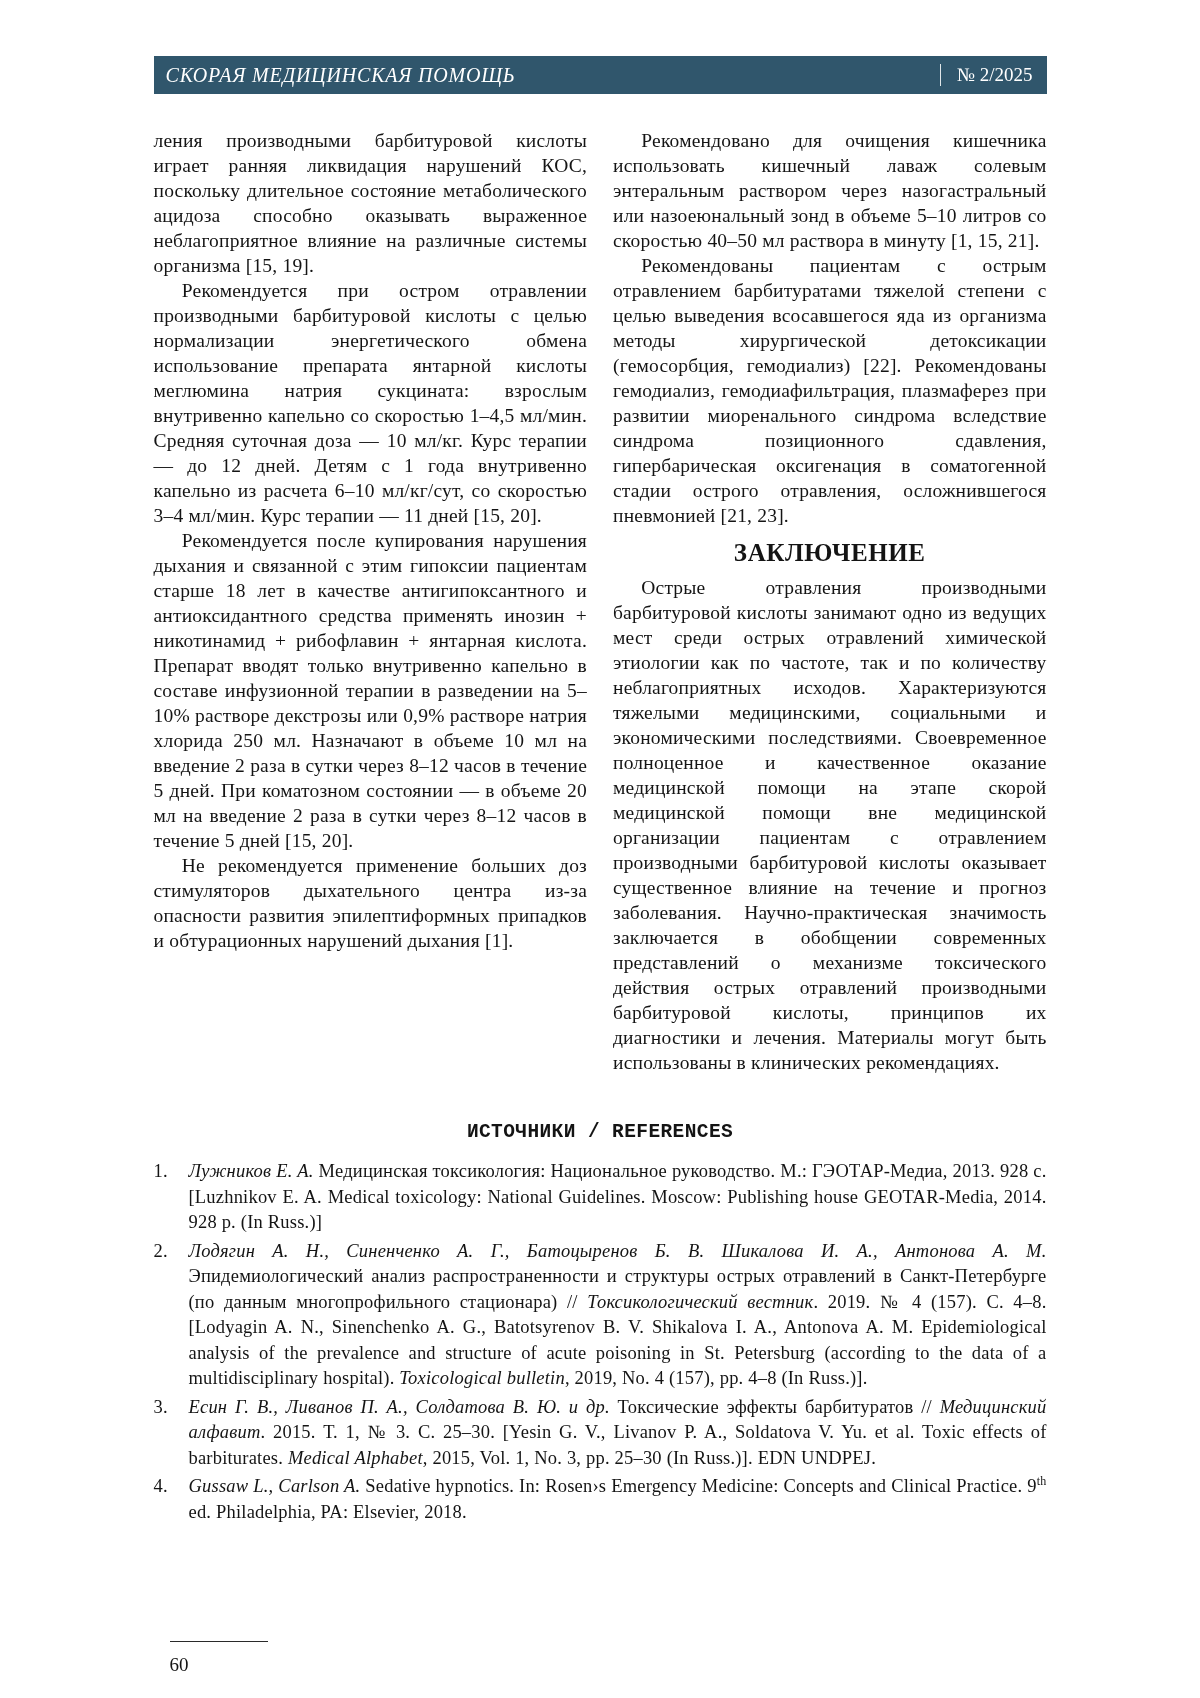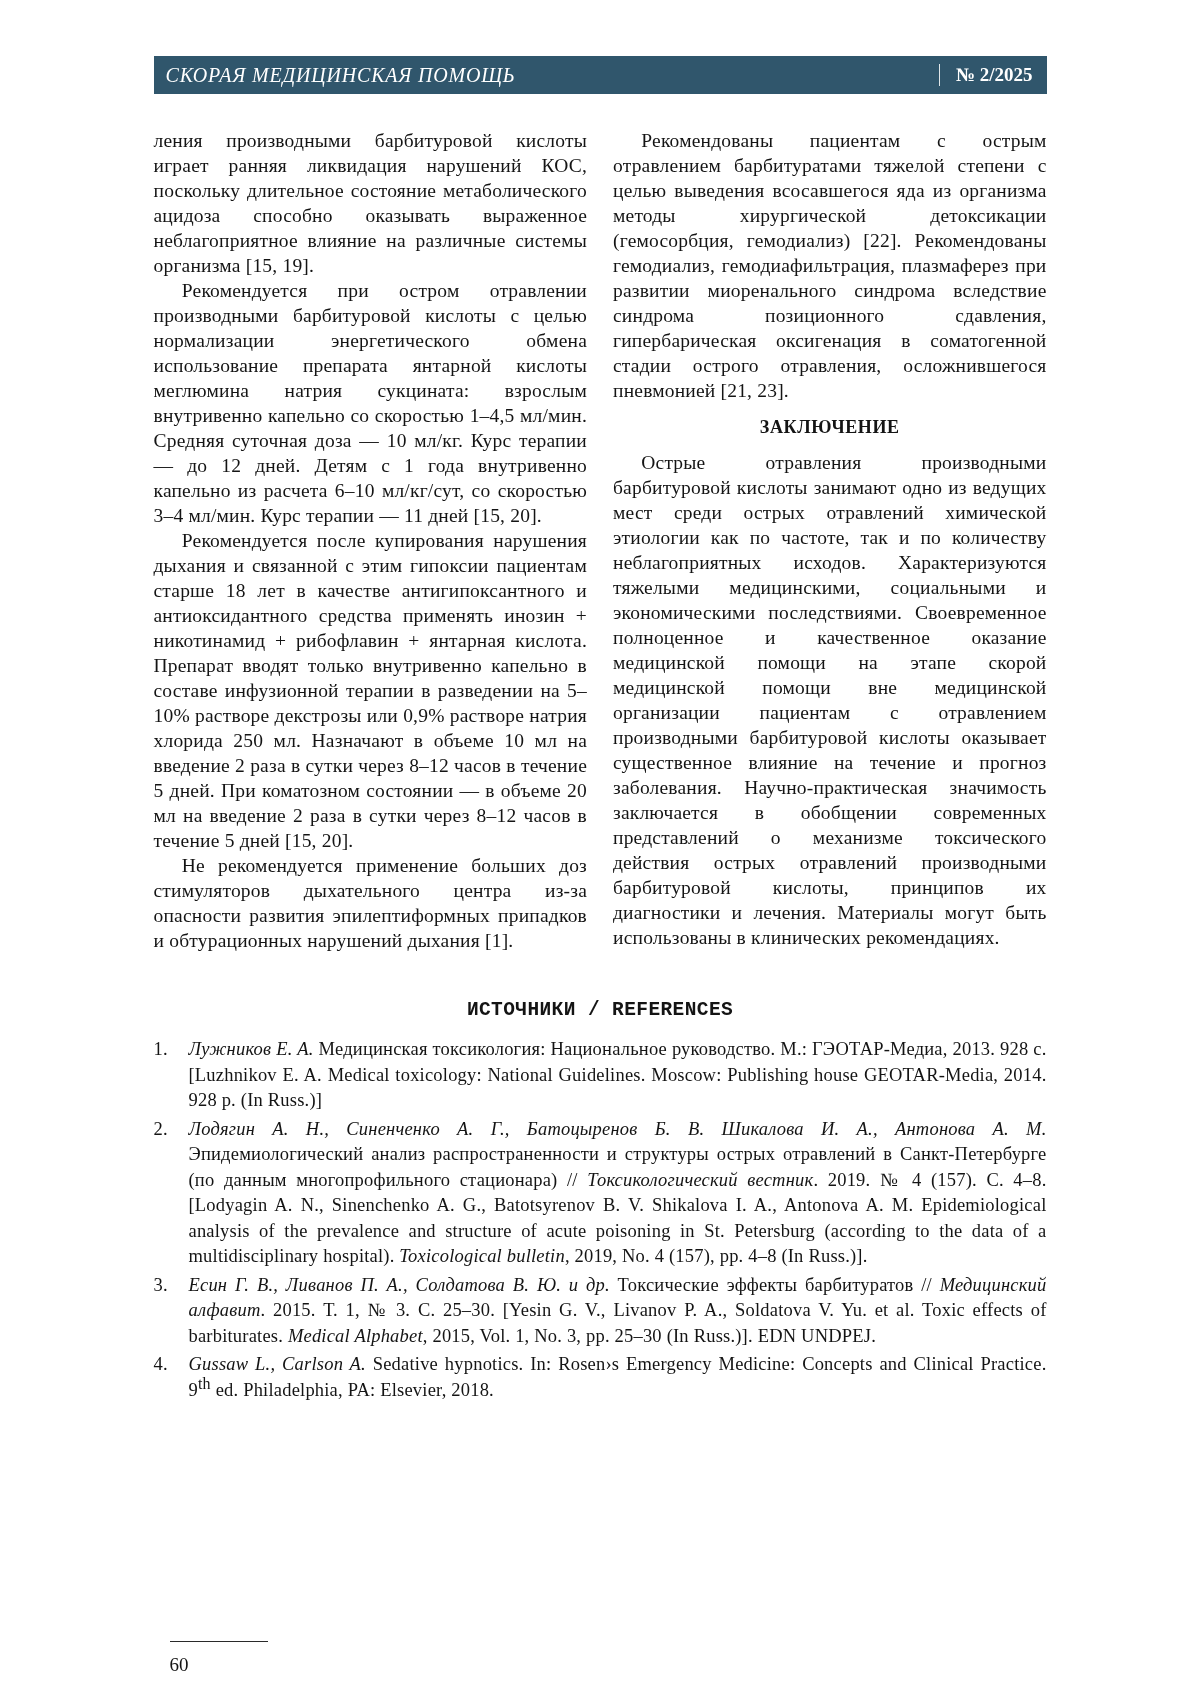--- a/index.html
+++ b/index.html
@@ -25,21 +25,21 @@
     justify-content: space-between;
     padding: 0 14px 0 12px;
   }
   .journal-title {
     font-style: italic;
     font-size: 20px;
     letter-spacing: 0.8px;
     white-space: nowrap;
   }
   .issue-number {
-    font-weight: bold;
+    font-weight: normal;
     font-size: 19px;
     white-space: nowrap;
     border-left: 1px solid rgba(255,255,255,0.85);
     padding-left: 16px;
     margin-left: 16px;
   }
   
   .columns {
     display: flex;
     gap: 26px;
@@ -51,21 +51,21 @@
     font-size: 19.5px;
     line-height: 25px;
     letter-spacing: 0.2px;
     hyphens: auto;
     -webkit-hyphens: auto;
   }
   .col p { margin: 0; text-indent: 1.45em; }
   .col p.noindent { text-indent: 0; }
   .section-heading {
     text-align: center;
-    font-size: 18px;
+    font-size: 25px;
     font-weight: bold;
     letter-spacing: 0.6px;
     margin: 12px 0 10px 0;
     text-indent: 0;
   }
   
   .references { margin-top: 46px; }
   .references-heading {
     text-align: center;
     font-weight: bold;
@@ -86,21 +86,21 @@
     display: grid;
     grid-template-columns: 35px 1fr;
     text-align: justify;
     margin-bottom: 3px;
     hyphens: auto;
     -webkit-hyphens: auto;
   }
   .ref-num { text-align: left; }
   .ref-text { }
   .italic { font-style: italic; }
-  sup.seg { font-size: 16px; line-height: 0; }
+  sup.seg { font-size: 12px; line-height: 0; }
   
   .page-footer {
     position: absolute;
     left: 101px;
     bottom: 22px;
   }
   .footer-rule {
     width: 98px;
     border-top: 1.5px solid #2a2a2a;
     margin-bottom: 12px;
@@ -119,20 +119,21 @@
 
   <main class="columns">
     <section class="col" lang="ru">
       <p class="noindent">ления производными барбитуровой кислоты играет ранняя ликвидация нарушений КОС, поскольку длительное состояние метаболического ацидоза способно оказывать выраженное неблагоприятное влияние на различные системы организма [15, 19].</p>
       <p>Рекомендуется при остром отравлении производными барбитуровой кислоты с целью нормализации энергетического обмена использование препарата янтарной кислоты меглюмина натрия сукцината: взрослым внутривенно капельно со скоростью 1–4,5 мл/мин. Средняя суточная доза — 10 мл/кг. Курс терапии — до 12 дней. Детям с 1 года внутривенно капельно из расчета 6–10 мл/кг/сут, со скоростью 3–4 мл/мин. Курс терапии — 11 дней [15, 20].</p>
       <p>Рекомендуется после купирования нарушения дыхания и связанной с этим гипоксии пациентам старше 18 лет в качестве антигипоксантного и антиоксидантного средства применять инозин + никотинамид + рибофлавин + янтарная кислота. Препарат вводят только внутривенно капельно в составе инфузионной терапии в разведении на 5–10% растворе декстрозы или 0,9% растворе натрия хлорида 250 мл. Назначают в объеме 10 мл на введение 2 раза в сутки через 8–12 часов в течение 5 дней. При коматозном состоянии — в объеме 20 мл на введение 2 раза в сутки через 8–12 часов в течение 5 дней [15, 20].</p>
       <p>Не рекомендуется применение больших доз стимуляторов дыхательного центра из-за опасности развития эпилептиформных припадков и обтурационных нарушений дыхания [1].</p>
     </section>
 
     <section class="col" lang="ru">
+      <p>Рекомендовано для очищения кишечника использовать кишечный лаваж солевым энтеральным раствором через назогастральный или назоеюнальный зонд в объеме 5–10 литров со скоростью 40–50 мл раствора в минуту [1, 15, 21].</p>
       <p>Рекомендованы пациентам с острым отравлением барбитуратами тяжелой степени с целью выведения всосавшегося яда из организма методы хирургической детоксикации (гемосорбция, гемодиализ) [22]. Рекомендованы гемодиализ, гемодиафильтрация, плазмаферез при развитии миоренального синдрома вследствие синдрома позиционного сдавления, гипербарическая оксигенация в соматогенной стадии острого отравления, осложнившегося пневмонией [21, 23].</p>
       <h2 class="section-heading">ЗАКЛЮЧЕНИЕ</h2>
       <p>Острые отравления производными барбитуровой кислоты занимают одно из ведущих мест среди острых отравлений химической этиологии как по частоте, так и по количеству неблагоприятных исходов. Характеризуются тяжелыми медицинскими, социальными и экономическими последствиями. Своевременное полноценное и качественное оказание медицинской помощи на этапе скорой медицинской помощи вне медицинской организации пациентам с отравлением производными барбитуровой кислоты оказывает существенное влияние на течение и прогноз заболевания. Научно-практическая значимость заключается в обобщении современных представлений о механизме токсического действия острых отравлений производными барбитуровой кислоты, принципов их диагностики и лечения. Материалы могут быть использованы в клинических рекомендациях.</p>
     </section>
   </main>
 
   <section class="references">
     <h2 class="references-heading">ИСТОЧНИКИ / REFERENCES</h2>
     <ol class="ref-list">
 

